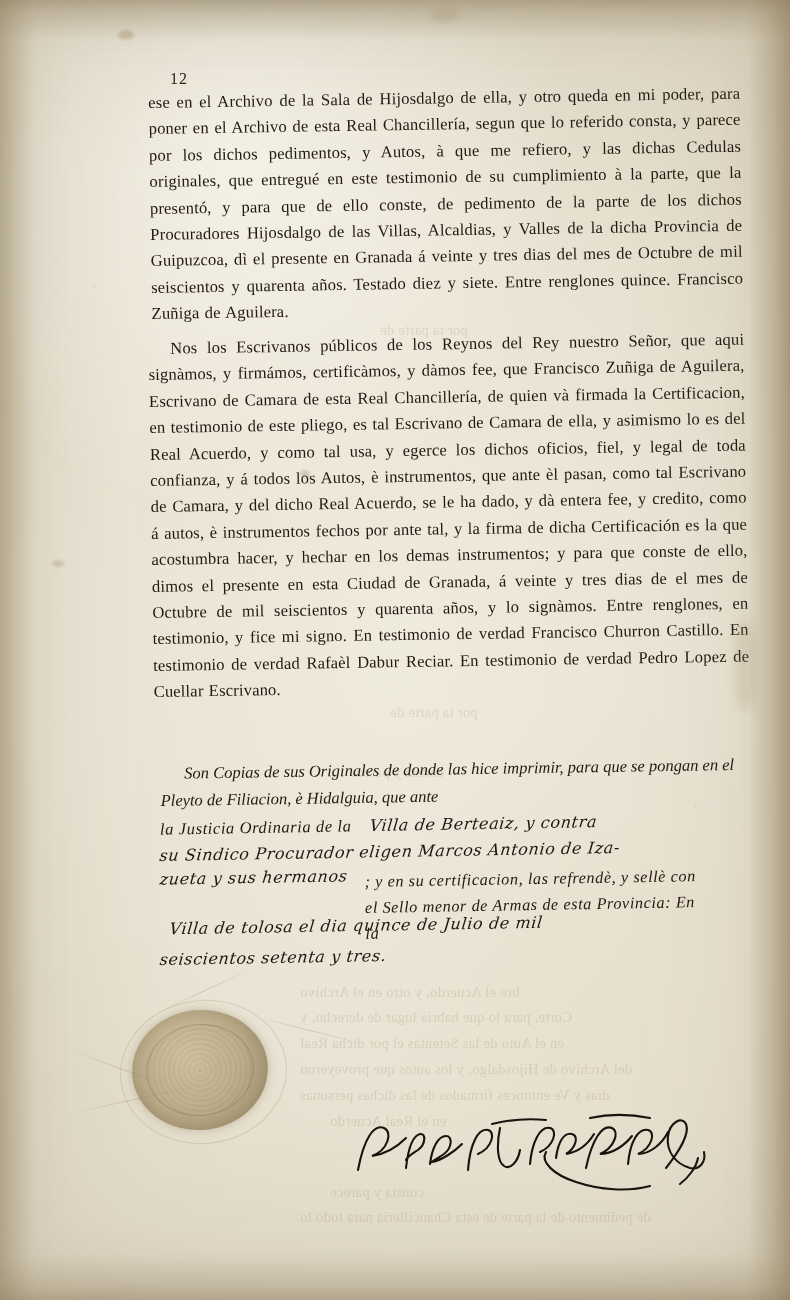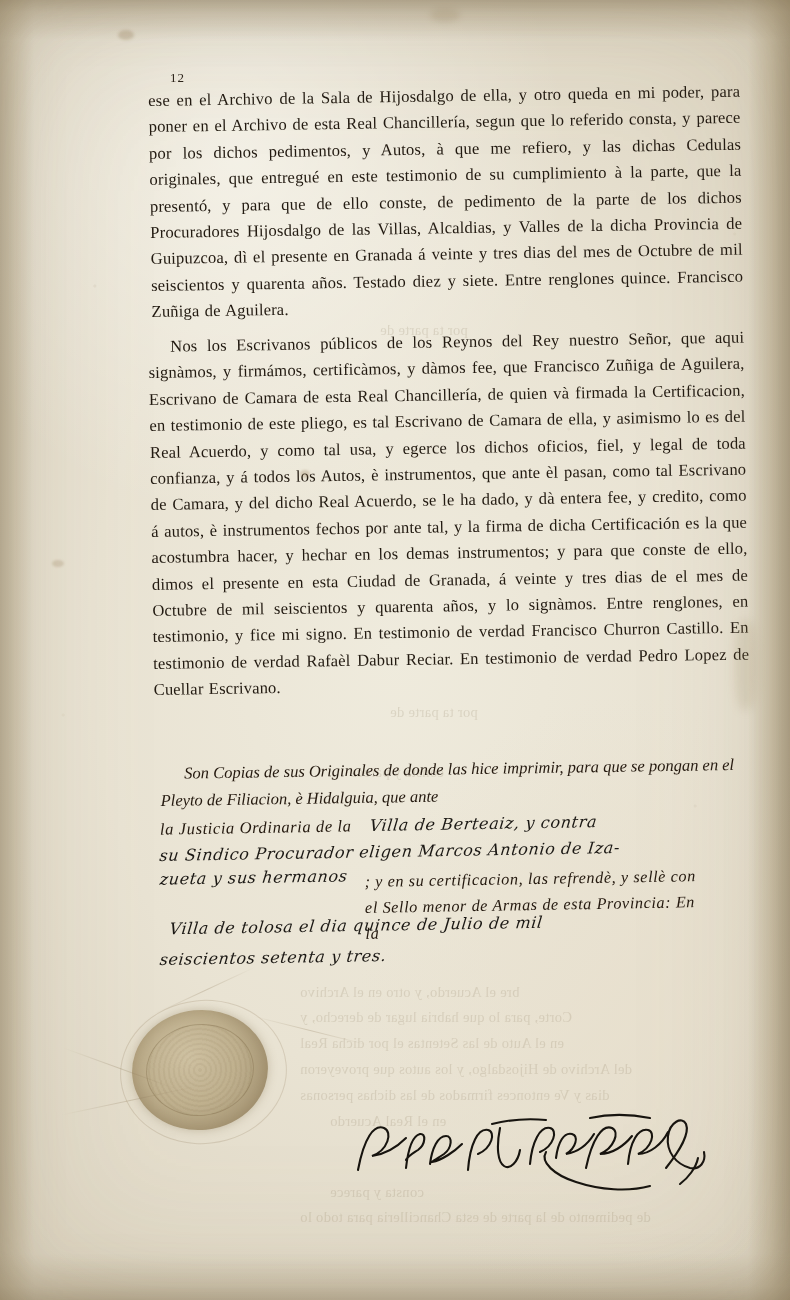--- a/index.html
+++ b/index.html
@@ -93,21 +93,21 @@
   }
   
   .textblock {
     position: absolute;
     left: 148px;
     top: 70px;
     width: 600px;
     color: #241c12;
   }
   .folio {
-    font-size: 13px;
+    font-size: 16px;
     font-family: "Liberation Serif", serif;
     color: #2a2118;
     margin-left: 22px;
     margin-bottom: 2px;
     letter-spacing: 1px;
   }
   .para {
     font-family: "Liberation Serif", serif;
     font-size: 16.6px;
     line-height: 26.4px;

